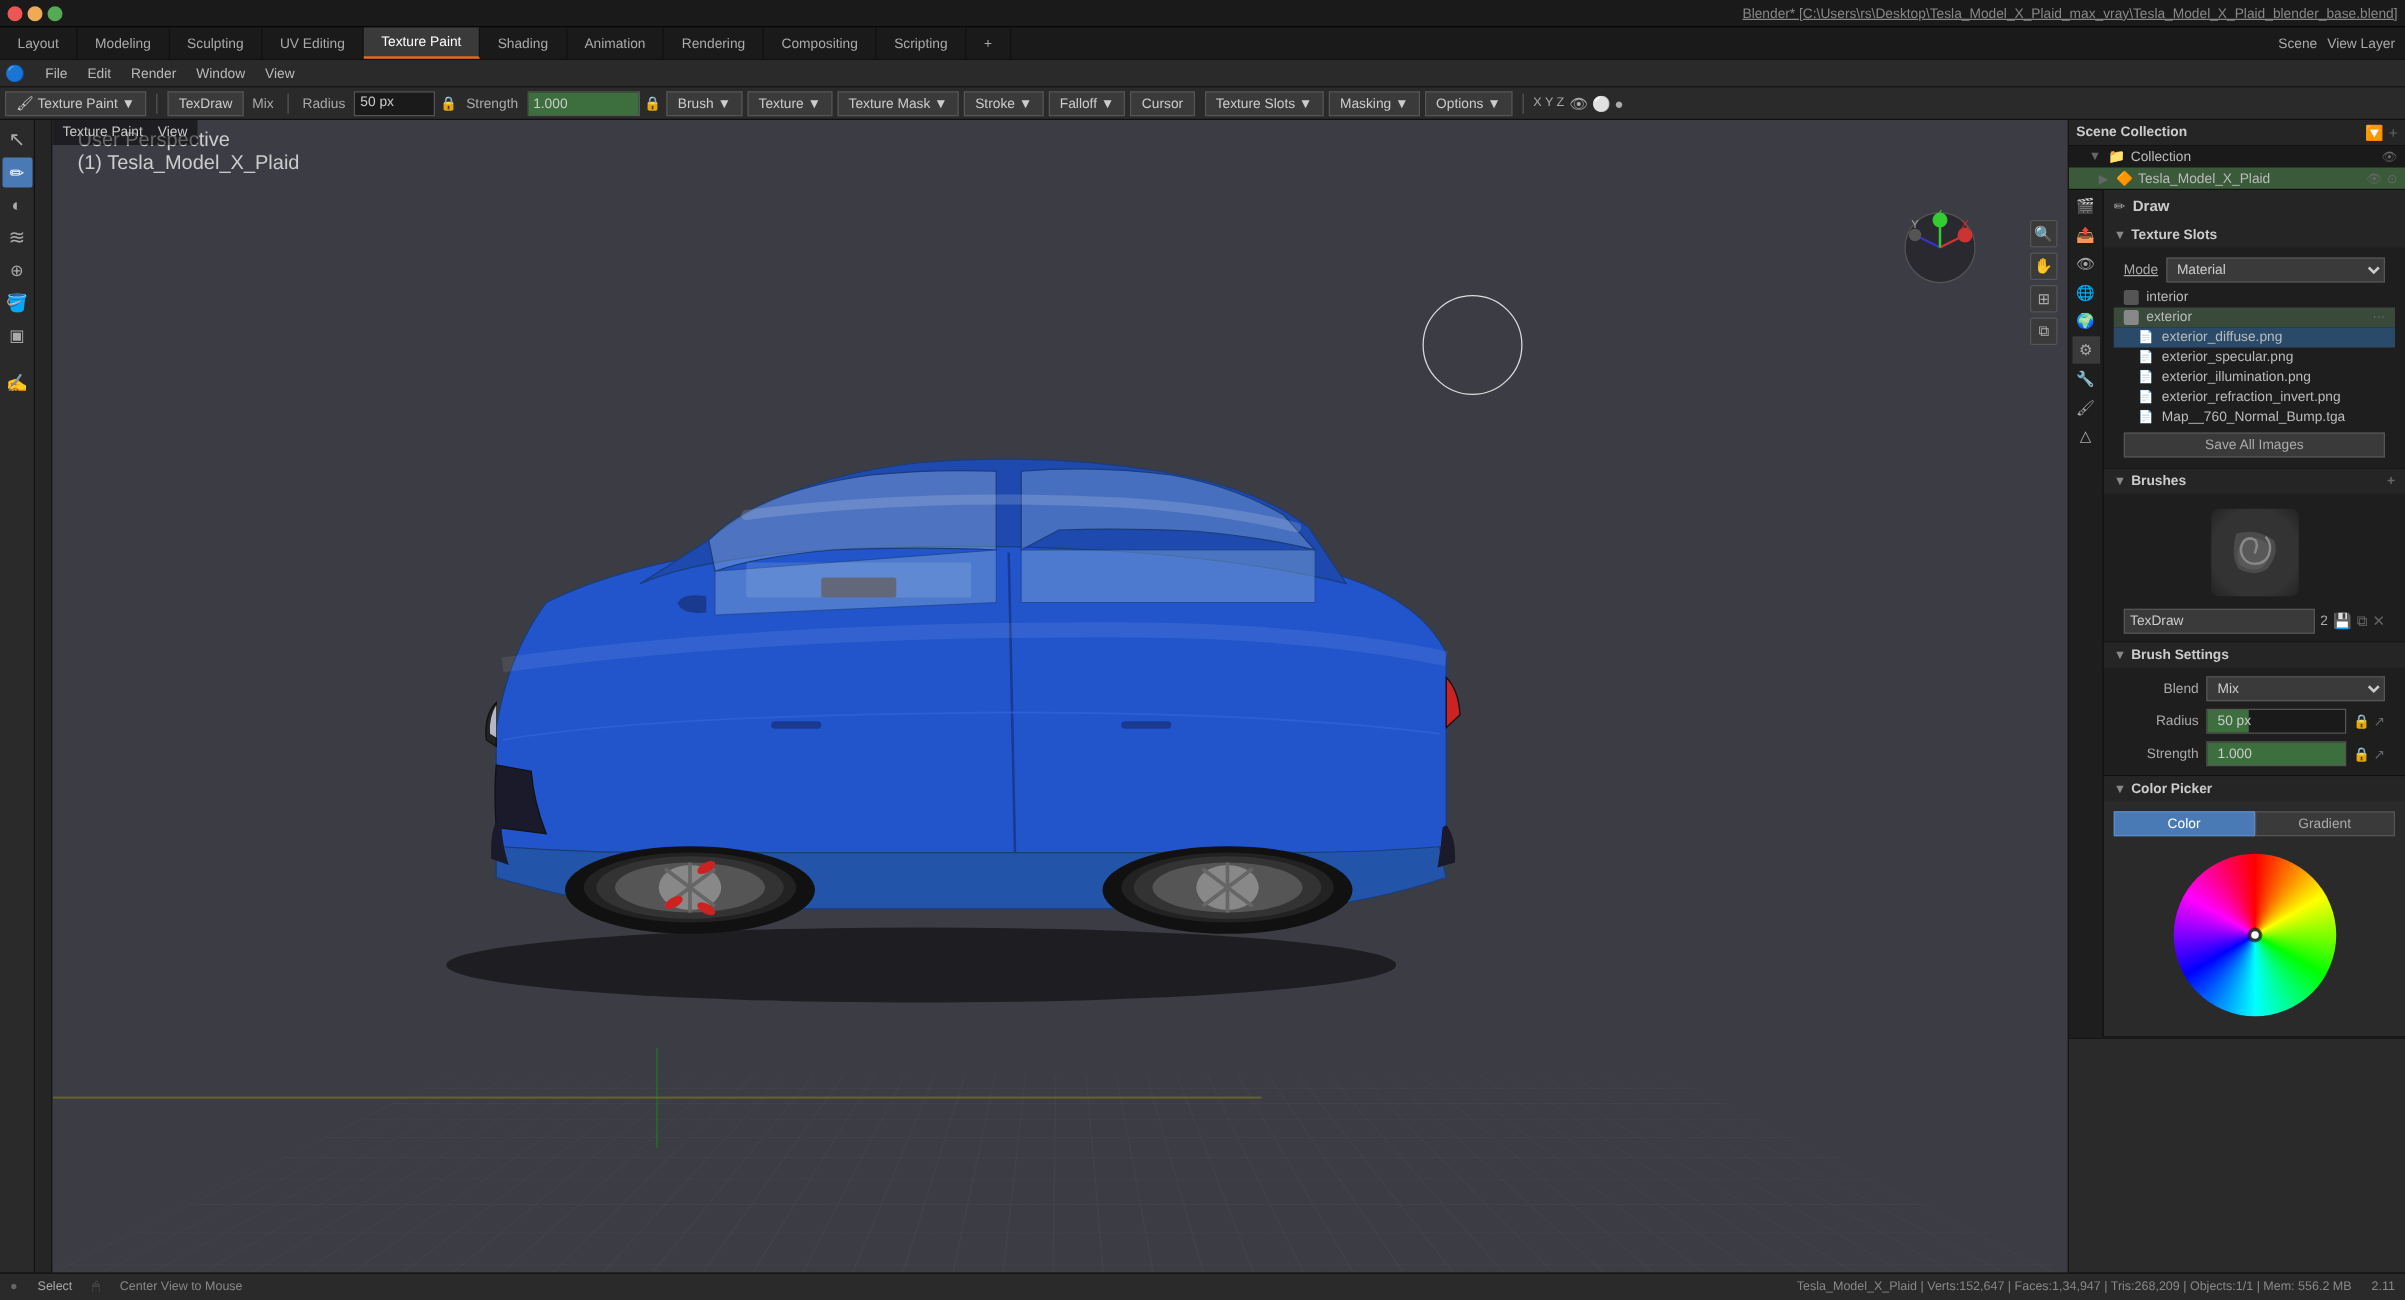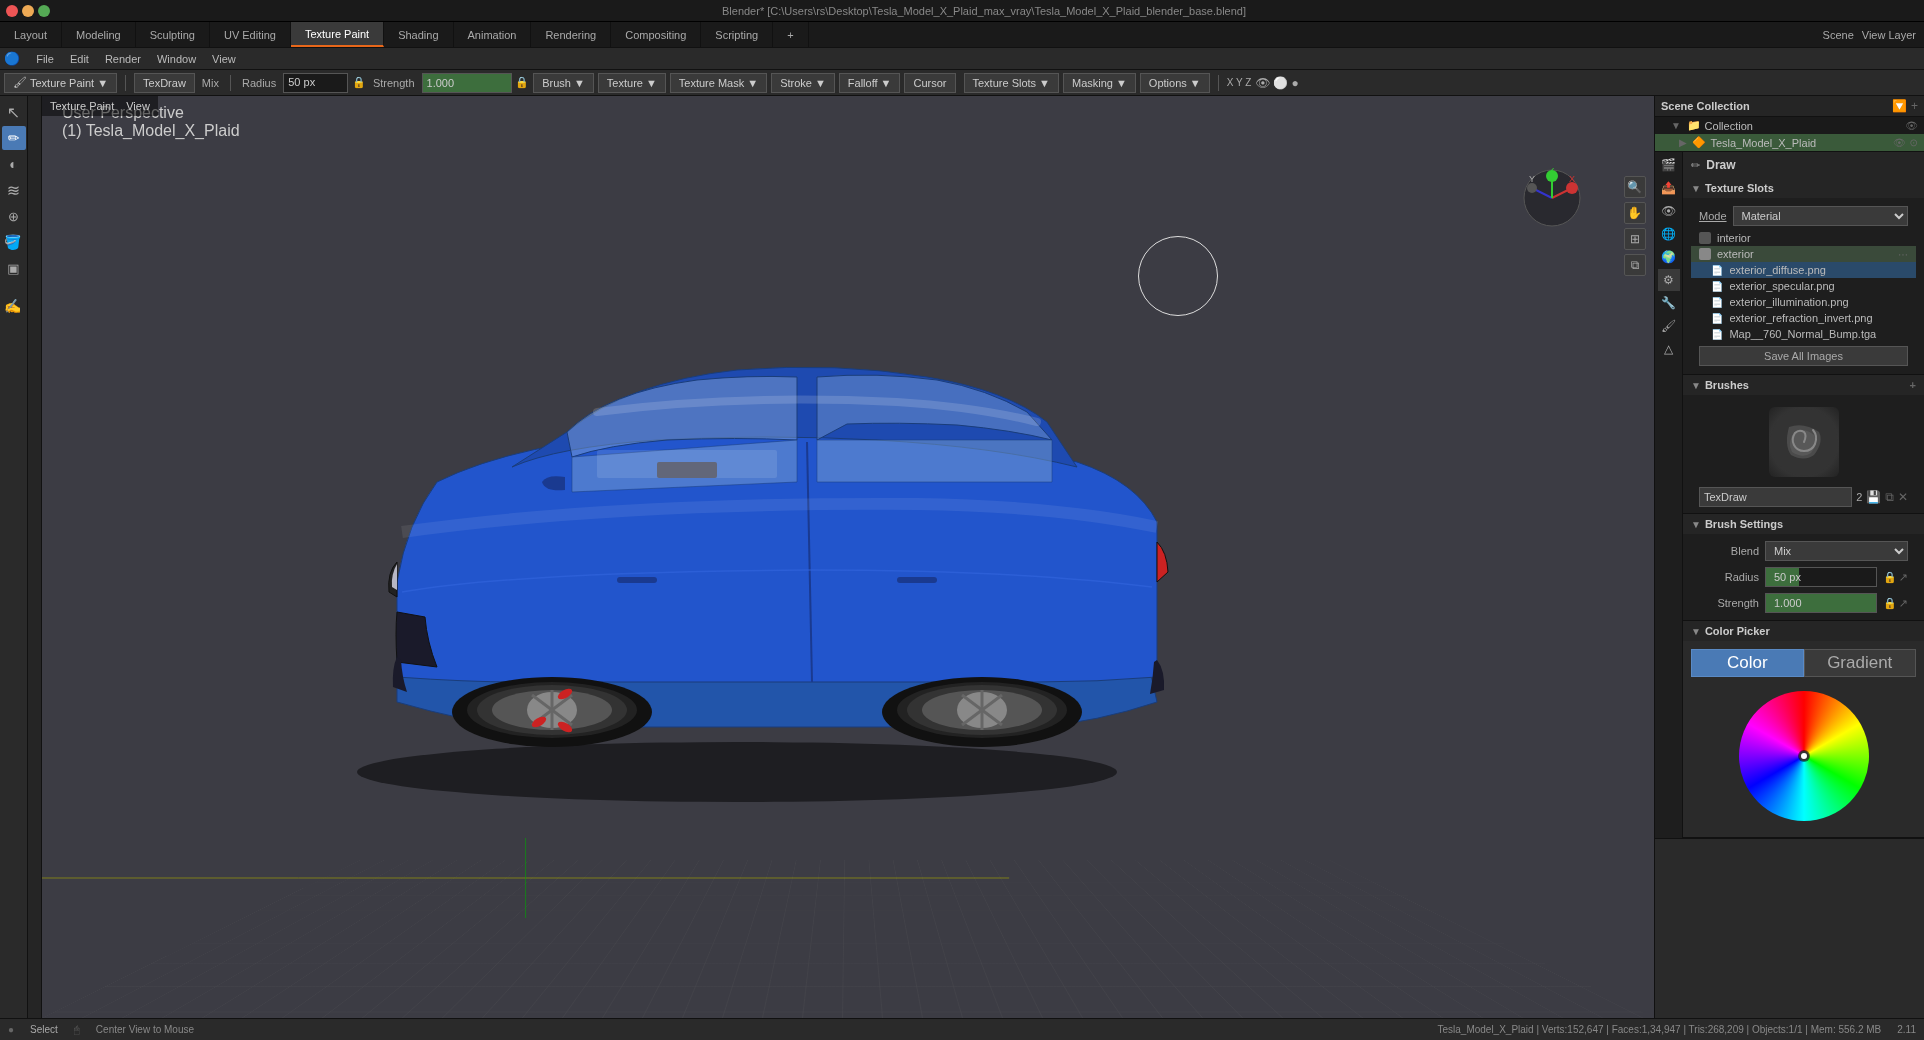--- a/index.html
+++ b/index.html
@@ -394,21 +394,21 @@
       gap: 0;
       margin-bottom: 6px;
     }
     .color-tab {
       flex: 1;
       padding: 3px 0;
       text-align: center;
       background: #3a3a3a;
       border: 1px solid #555;
       color: #aaa;
-      font-size: 17px;
+      font-size: 11px;
       cursor: pointer;
     }
     .color-tab.active {
       background: #4a7ab5;
       color: #fff;
       border-color: #5a8ac5;
     }
     .color-wheel-container {
       display: flex;
       justify-content: center;
@@ -470,21 +470,21 @@
     
     .window-frame {
       background: #1a1a1a;
       height: 22px;
       display: flex;
       align-items: center;
       padding: 0 6px;
       border-bottom: 1px solid #000;
       flex-shrink: 0;
     }
-    .window-frame .wf-title { flex: 1; text-align: center; color: #888; font-size: 11px; }
+    .window-frame .wf-title { flex: 1; text-align: right; color: #888; font-size: 11px; text-decoration: underline; }
     .window-frame .wf-controls { display: flex; gap: 4px; }
     .wf-btn { width: 12px; height: 12px; border-radius: 50%; cursor: pointer; }
     .wf-close { background: #e55; }
     .wf-min { background: #ea5; }
     .wf-max { background: #5a5; }
 
     
     .viewport-bg {
       position: absolute;
       top: 0; left: 0; right: 0; bottom: 0;

